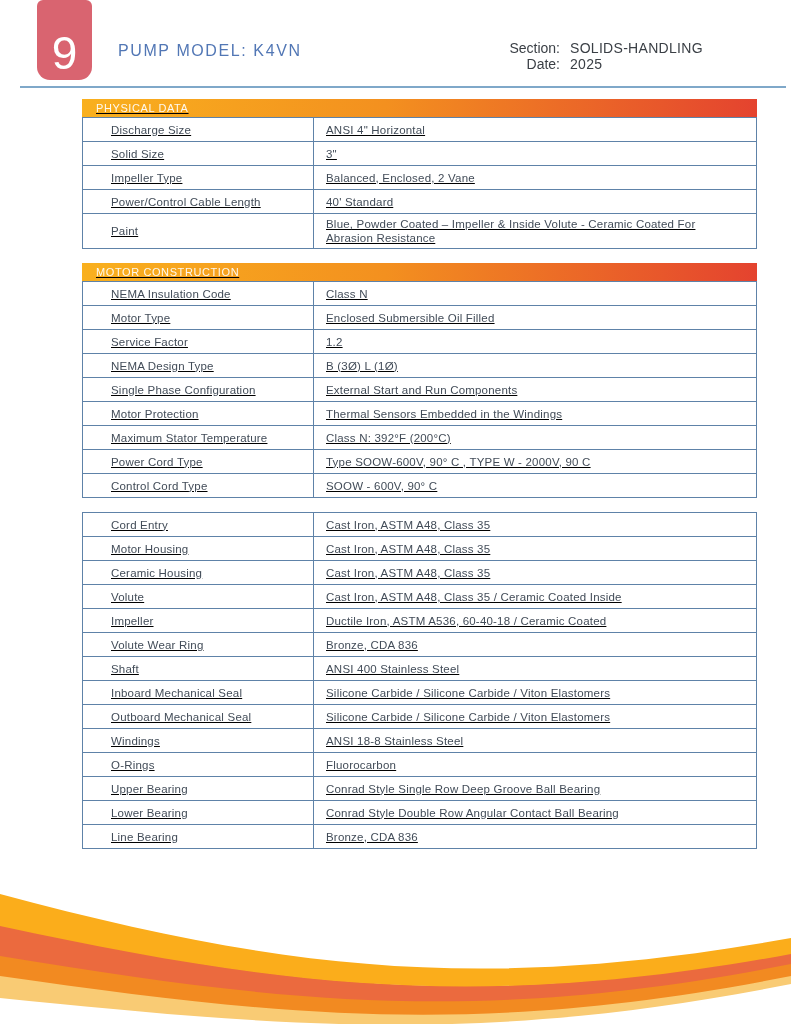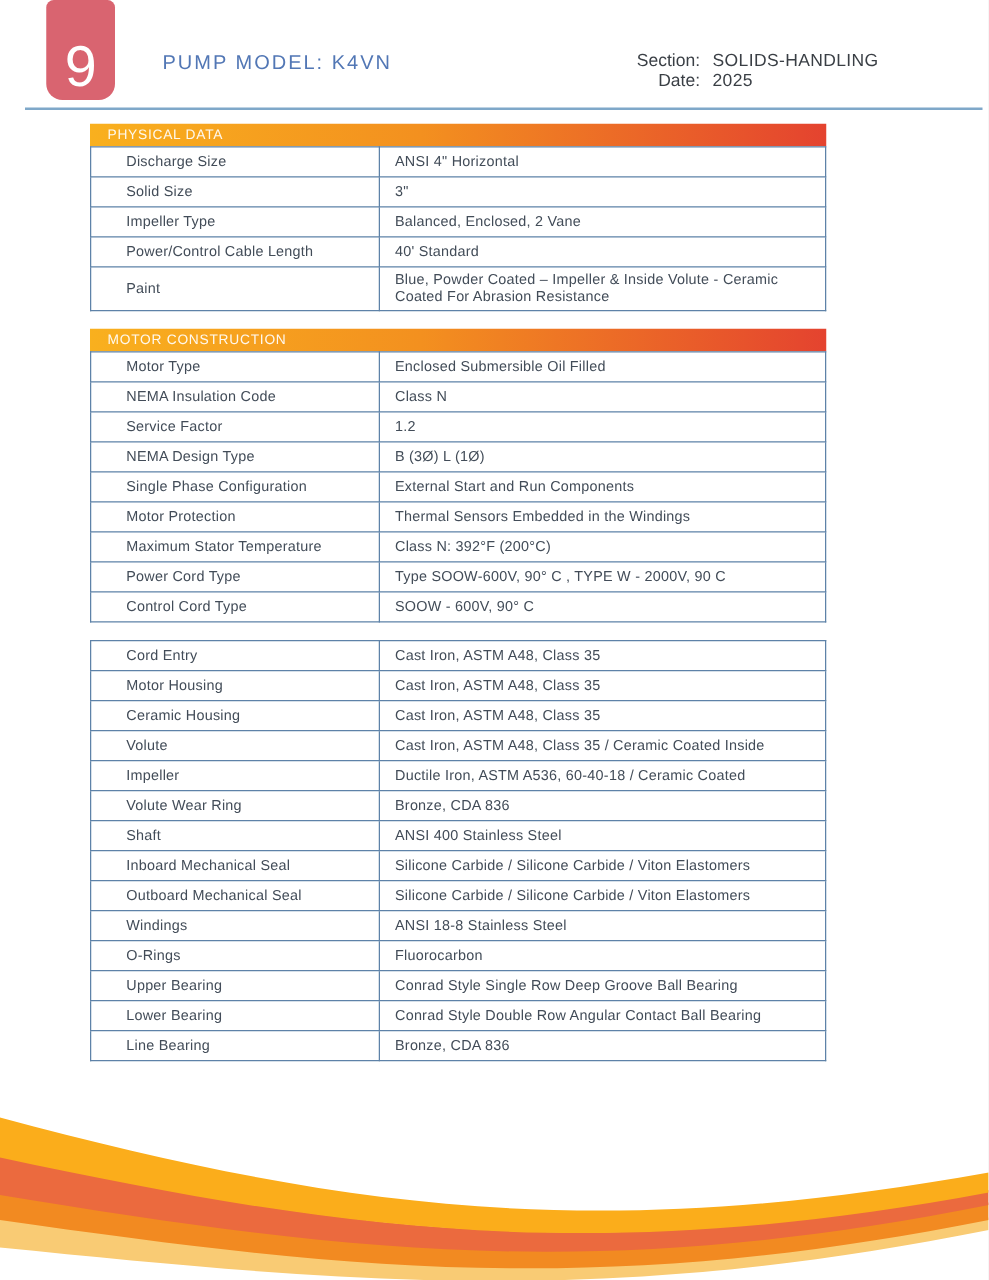--- a/index.html
+++ b/index.html
@@ -24,21 +24,21 @@
     align-items: flex-end;
     justify-content: center;
     color: #ffffff;
     font-size: 46px;
     line-height: 1;
     padding-bottom: 4px;
     box-sizing: border-box;
   }
   .page-title {
     position: absolute;
-    left: 130px; top: 42px;
+    left: 118px; top: 42px;
     color: #5277B5;
     font-size: 16px;
     letter-spacing: 1.6px;
     white-space: nowrap;
     text-align: center;
   }
   .meta {
     position: absolute;
     left: 478px; top: 40px;
     display: grid;
@@ -53,22 +53,23 @@
   .header-line {
     position: absolute;
     left: 20px; top: 86px;
     width: 766px; height: 2px;
     background: #7FA8C9;
   }
 
   
   .content {
     position: absolute;
-    left: 72px; top: 99px;
-    width: 589px;
+    left: 82px; top: 99px;
+    width: 675px;
+    text-decoration: underline;
   }
   .section { margin-bottom: 14px; }
   .section-bar {
     height: 18px;
     display: flex;
     align-items: center;
     padding-left: 14px;
     box-sizing: border-box;
     background: linear-gradient(90deg, #F9B01E 0%, #F3901F 45%, #E4432F 100%);
     color: rgba(255,255,255,0.92);
@@ -146,26 +147,26 @@
             </tr>
           </tbody>
       </table>
     </div>
 
     <div class="section">
       <div class="section-bar">MOTOR CONSTRUCTION</div>
       <table class="spec">
         <tbody>
             <tr>
+              <td class="label-cell">NEMA Insulation Code</td>
+              <td class="value-cell">Class N</td>
+            </tr>
+            <tr>
               <td class="label-cell">Motor Type</td>
               <td class="value-cell">Enclosed Submersible Oil Filled</td>
-            </tr>
-            <tr>
-              <td class="label-cell">NEMA Insulation Code</td>
-              <td class="value-cell">Class N</td>
             </tr>
             <tr>
               <td class="label-cell">Service Factor</td>
               <td class="value-cell">1.2</td>
             </tr>
             <tr>
               <td class="label-cell">NEMA Design Type</td>
               <td class="value-cell">B (3Ø) L (1Ø)</td>
             </tr>
             <tr>

